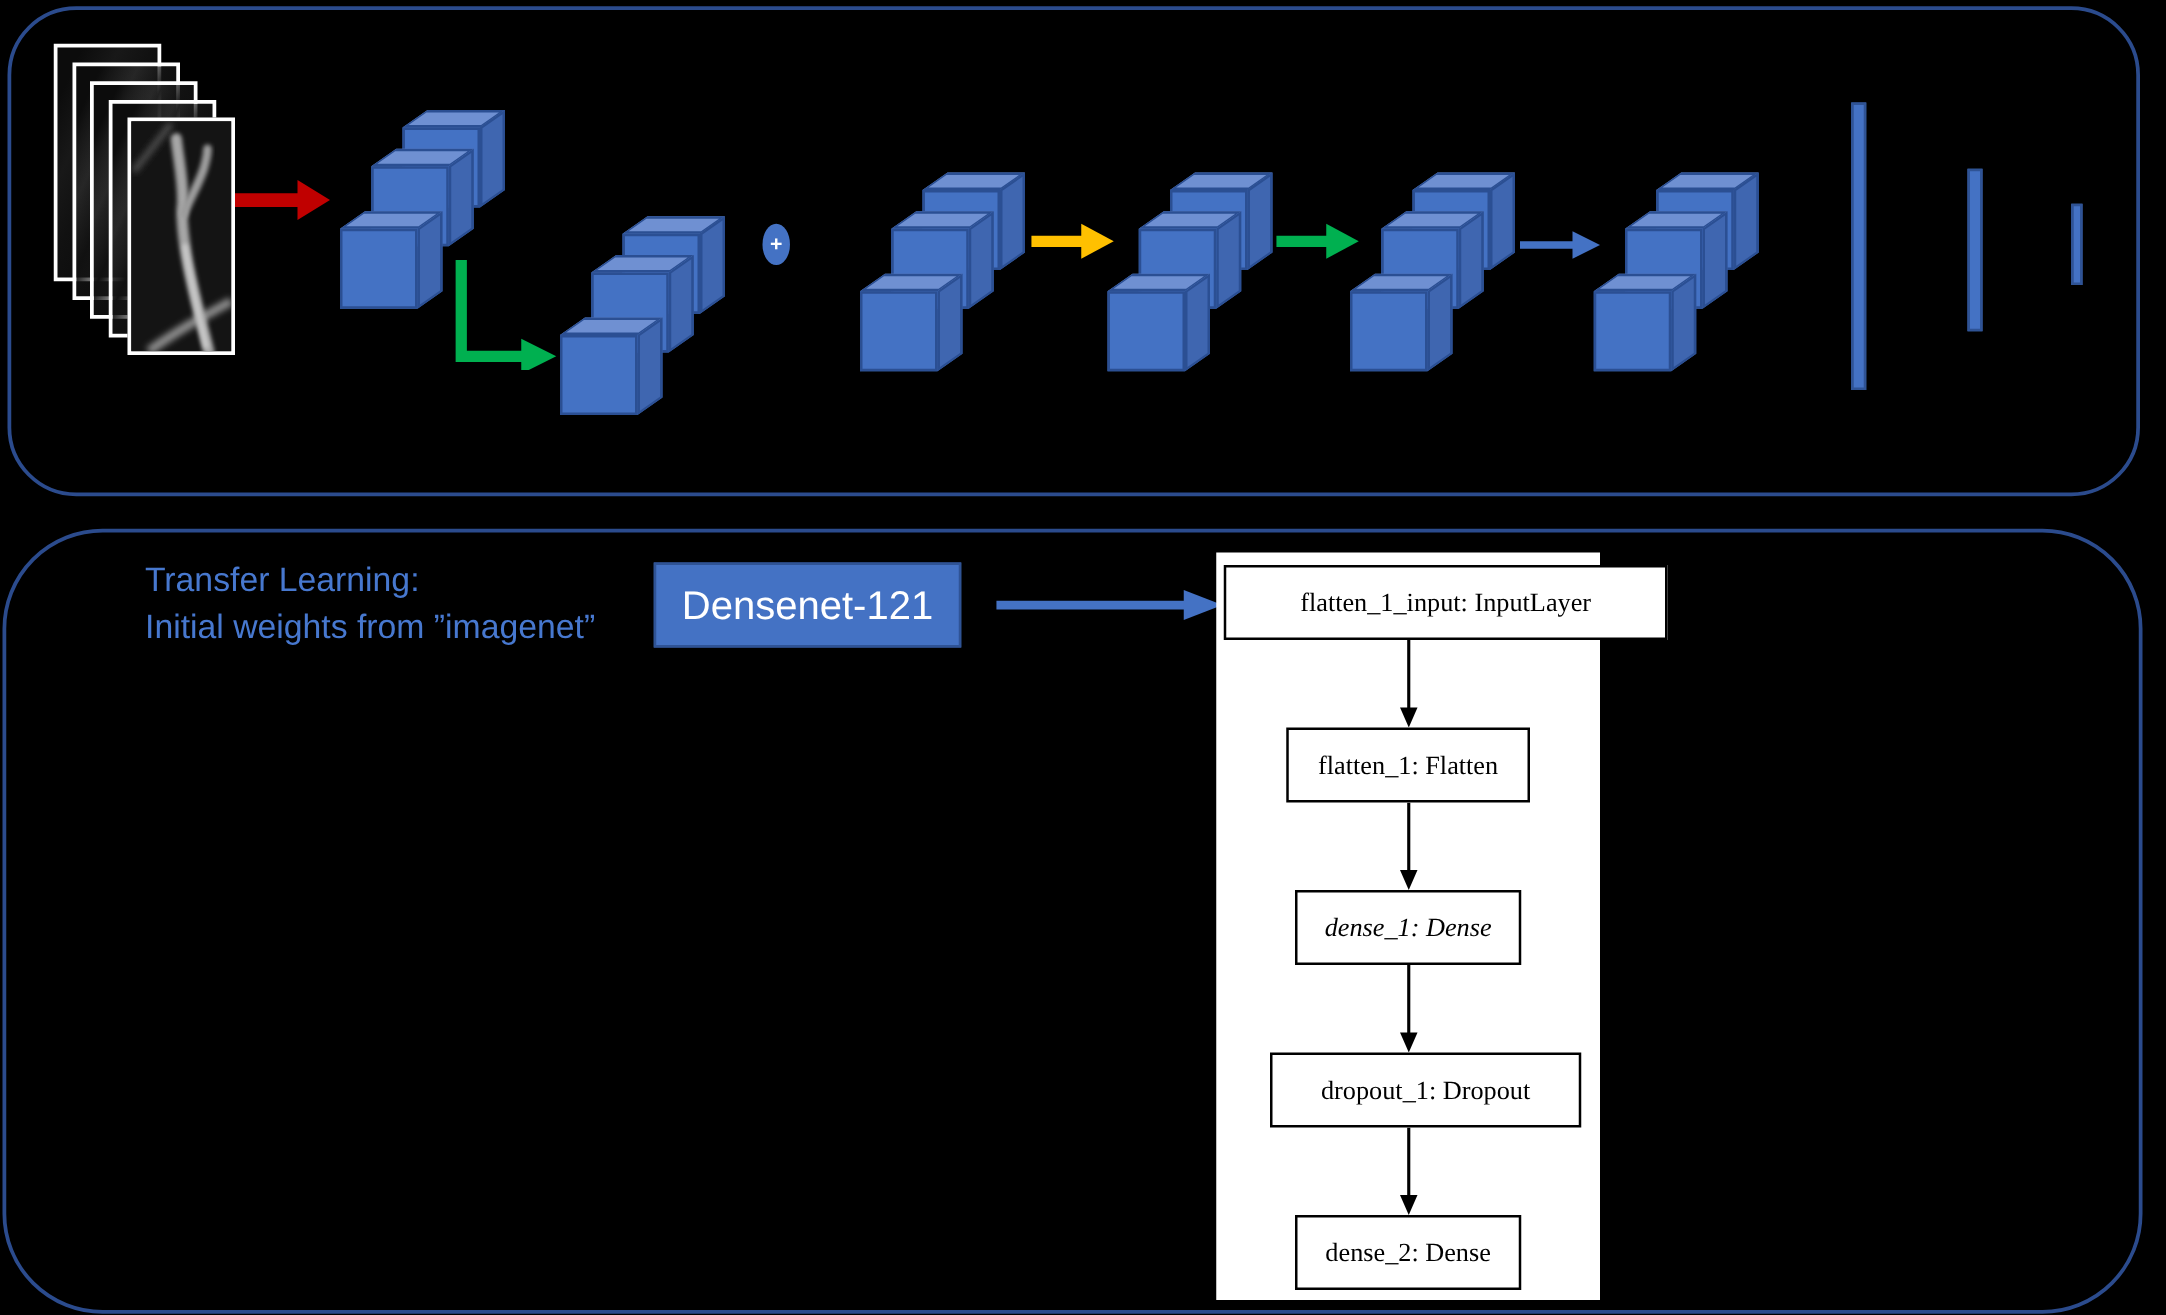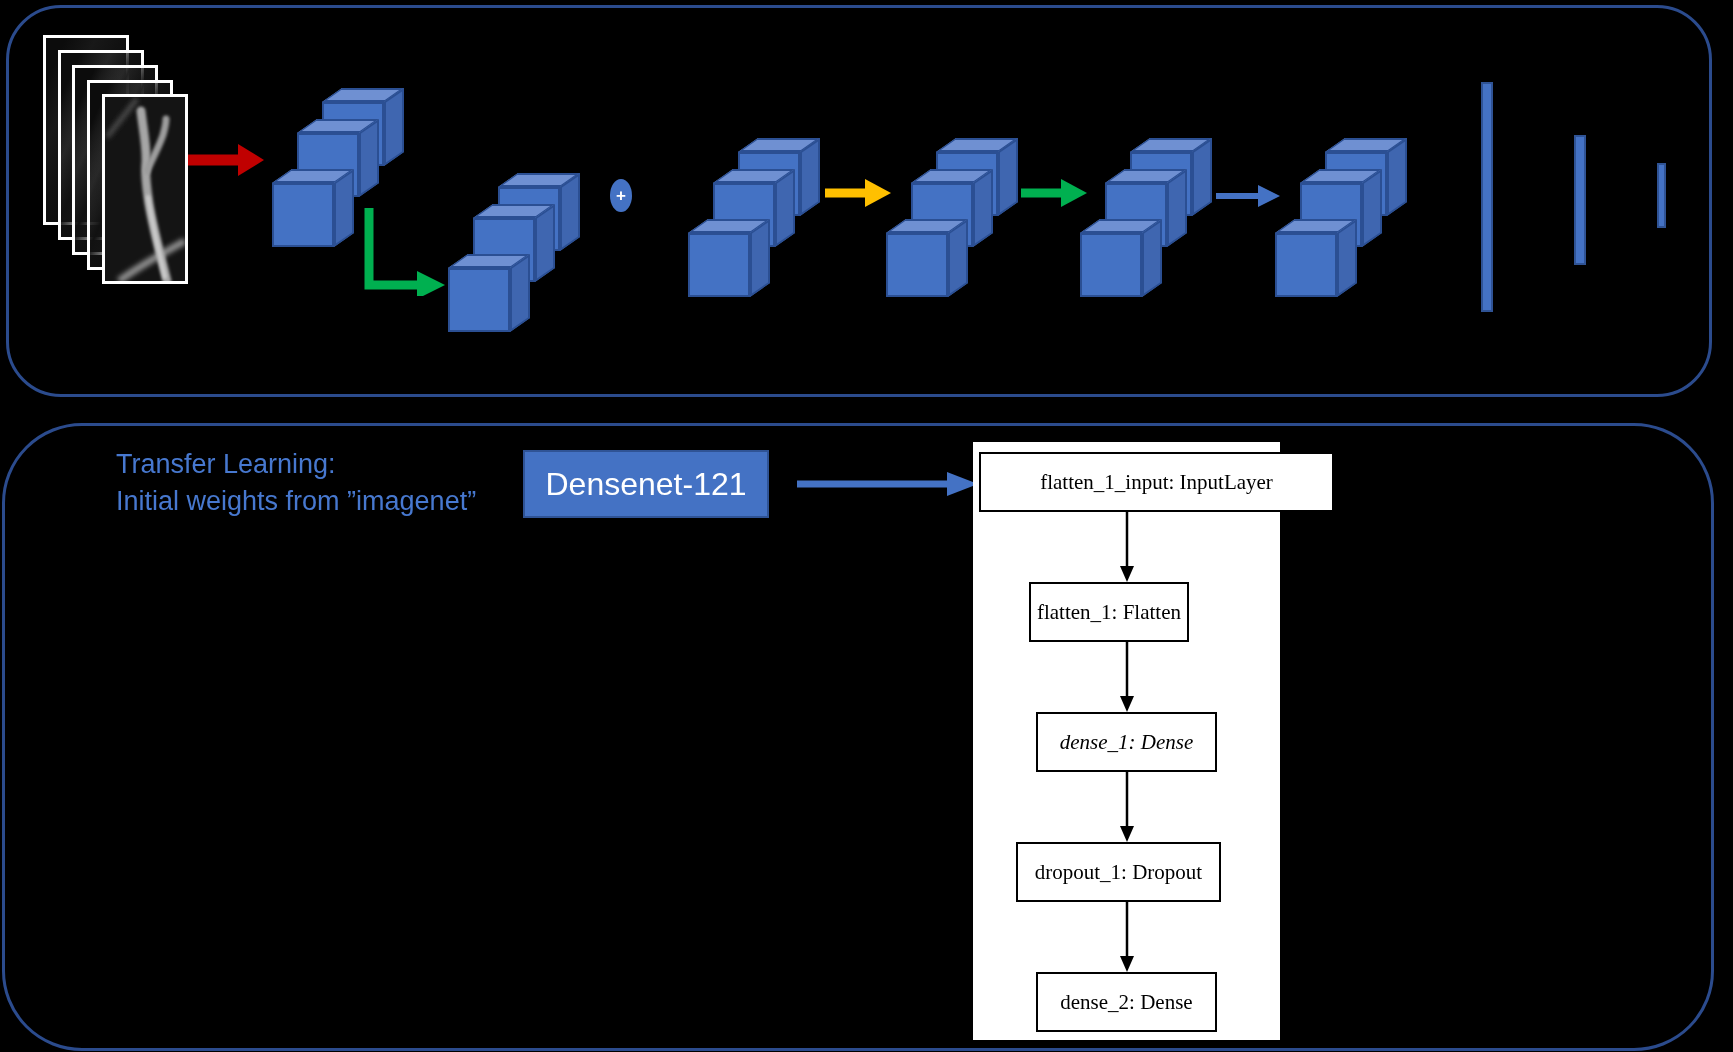--- a/index.html
+++ b/index.html
@@ -253,37 +253,37 @@
   <div id="flowchart-panel"></div>
 
   <div class="fc-node" style="left:979px;top:452px;width:355px;">
     <span>flatten_1_input: InputLayer</span>
   </div>
   <svg class="abs" style="left:1119px;top:512px;" width="16" height="70">
     <line x1="8" y1="0" x2="8" y2="56" stroke="#000" stroke-width="2.5"></line>
     <polygon points="1,54 15,54 8,70" fill="#000"></polygon>
   </svg>
 
-  <div class="fc-node" style="left:1029px;top:582px;width:160px;">
+  <div class="fc-node" style="left:1029px;top:582px;width:195px;">
     <span>flatten_1: Flatten</span>
   </div>
   <svg class="abs" style="left:1119px;top:642px;" width="16" height="70">
     <line x1="8" y1="0" x2="8" y2="56" stroke="#000" stroke-width="2.5"></line>
     <polygon points="1,54 15,54 8,70" fill="#000"></polygon>
   </svg>
 
   <div class="fc-node" style="left:1036px;top:712px;width:181px;font-style:italic;">
     <span>dense_1: Dense</span>
   </div>
   <svg class="abs" style="left:1119px;top:772px;" width="16" height="70">
     <line x1="8" y1="0" x2="8" y2="56" stroke="#000" stroke-width="2.5"></line>
     <polygon points="1,54 15,54 8,70" fill="#000"></polygon>
   </svg>
 
-  <div class="fc-node" style="left:1016px;top:842px;width:205px;">
+  <div class="fc-node" style="left:1016px;top:842px;width:249px;">
     <span>dropout_1: Dropout</span>
   </div>
   <svg class="abs" style="left:1119px;top:902px;" width="16" height="70">
     <line x1="8" y1="0" x2="8" y2="56" stroke="#000" stroke-width="2.5"></line>
     <polygon points="1,54 15,54 8,70" fill="#000"></polygon>
   </svg>
 
   <div class="fc-node" style="left:1036px;top:972px;width:181px;">
     <span>dense_2: Dense</span>
   </div>

